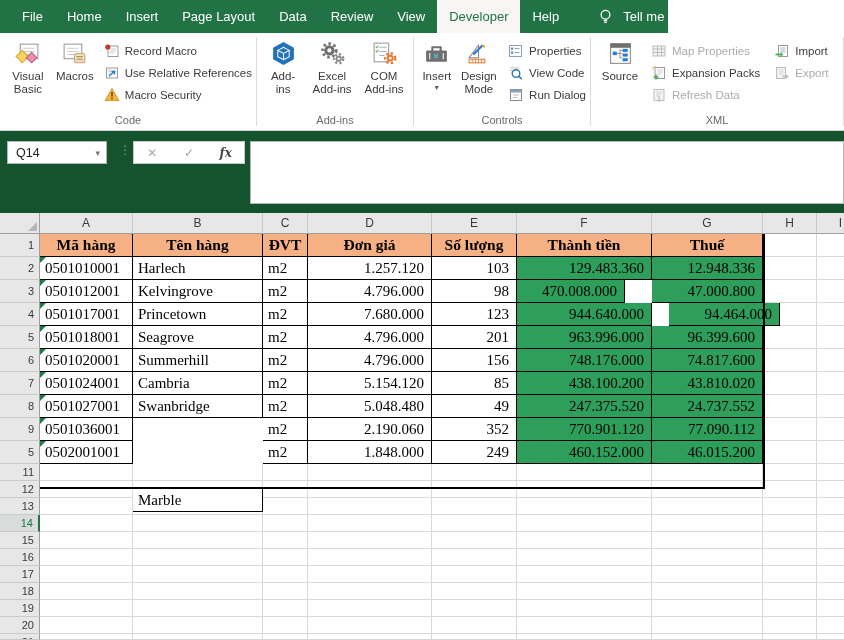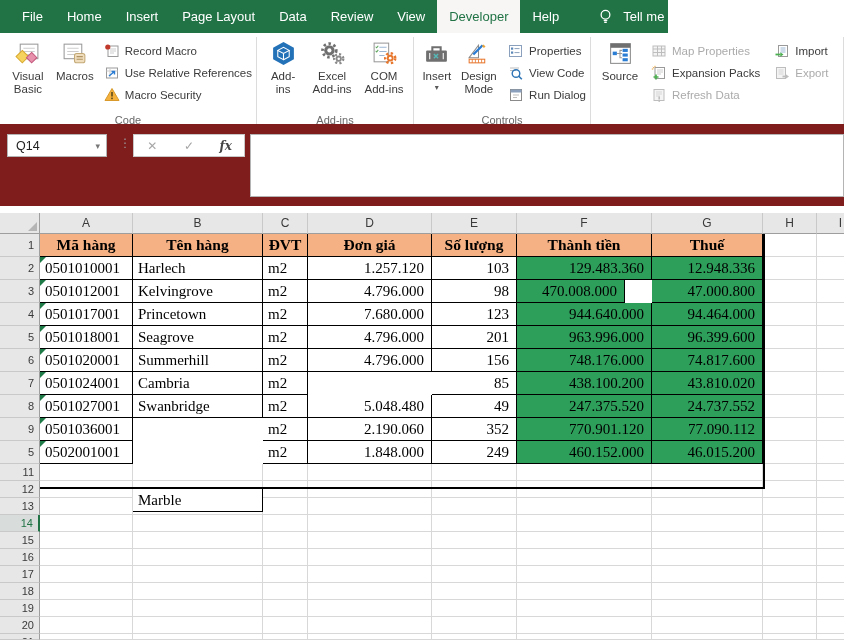--- a/index.html
+++ b/index.html
@@ -26,21 +26,21 @@
   .biglabel{font-size:11.5px;line-height:13px;color:#3b3b3b;text-align:center;white-space:pre-line;margin-top:3px;}
   .caret{font-size:8px;color:#5a5a5a;line-height:7px;margin-top:1px;}
   .smallstack{display:flex;flex-direction:column;gap:6px;padding:5px 0 0 6px;}
   .smallbtn{display:flex;align-items:center;gap:5px;font-size:11.5px;color:#3b3b3b;height:16px;white-space:nowrap;cursor:default;}
   .smallbtn.disabled{color:#ababab;}
   .g-code{width:256px;} .g-addins{width:156px;} .g-controls{width:176px;} .g-xml{flex:1;}
   .g-code .rg-content{justify-content:flex-start;}
   svg{display:block;}
 
   
-  .fbar{position:absolute;left:0;top:124px;width:844px;height:82px;background:#7f1d1d;}
+  .fbar{position:absolute;left:0;top:131px;width:844px;height:82px;background:#14532d;}
   .namebox{position:absolute;left:7px;top:10px;width:100px;height:23px;background:#fff;border:1px solid #b4b4b4;
            display:flex;align-items:center;font-size:12.5px;color:#222;padding-left:8px;}
   .namebox .nb-caret{margin-left:auto;padding-right:6px;color:#777;font-size:9px;}
   .dots{position:absolute;left:119px;top:12px;color:#9a9a9a;font-size:12px;}
   .fbtns{position:absolute;left:133px;top:10px;width:112px;height:23px;background:#fff;border:1px solid #c8c8c8;
          display:flex;align-items:center;}
   .fbtn{width:37px;text-align:center;font-size:12px;color:#a6a6a6;}
   .fbtn.fx{color:#444;font-family:"DejaVu Serif",serif;font-style:italic;font-weight:bold;}
   .finput{position:absolute;left:250px;top:10px;width:594px;height:63px;background:#fff;border:1px solid #b4b4b4;}
 
@@ -302,20 +302,21 @@
             <svg width="16" height="16" viewBox="0 0 16 16">
               <rect x="2.5" y="2.5" width="9" height="11" fill="#f4f4f4" stroke="#bdbdbd"></rect>
               <path d="M4.5 5h5M4.5 7h5M4.5 9h5" stroke="#d6d6d6" fill="none"></path>
               <path d="M8.5 11.5h3.5" stroke="#bdbdbd" stroke-width="1.8" fill="none"></path>
               <path d="M15 11.5l-3.2-2.3v4.6z" fill="#bdbdbd"></path>
             </svg>
             <span>Export</span>
           </div>
         </div>
       </div>
+      <div class="rg-label">XML</div>
     </div>
     <div class="vsep"></div>
   </div>
 
   <div class="fbar">
     <div class="namebox">
       <span>Q14</span>
       <span class="nb-caret">▾</span>
     </div>
     <div class="dots">⋮</div>
@@ -467,38 +468,39 @@
       <div class="dcell ar" style="left: 308px; top: 67px; width: 124px; height: 23px;">4.796.000</div>
       <div class="dcell ar" style="left: 432px; top: 67px; width: 85px; height: 23px;">98</div>
       <div class="dcell ar money" style="left: 517px; top: 67px; width: 108px; height: 23px;">470.008.000</div>
       <div class="dcell ar money" style="left: 652px; top: 67px; width: 111px; height: 23px;">47.000.800</div>
       <div class="dcell al" style="left: 40px; top: 90px; width: 93px; height: 23px;">0501017001<span class="err-tri"></span></div>
       <div class="dcell al" style="left: 133px; top: 90px; width: 130px; height: 23px;">Princetown</div>
       <div class="dcell al" style="left: 263px; top: 90px; width: 45px; height: 23px;">m2</div>
       <div class="dcell ar" style="left: 308px; top: 90px; width: 124px; height: 23px;">7.680.000</div>
       <div class="dcell ar" style="left: 432px; top: 90px; width: 85px; height: 23px;">123</div>
       <div class="dcell ar money" style="left: 517px; top: 90px; width: 135px; height: 23px;">944.640.000</div>
-      <div class="dcell ar money" style="left: 652px; top: 90px; width: 111px; height: 23px;">94.464.000</div>
+      <div class="dcell ar money" style="left: 669px; top: 90px; width: 111px; height: 23px;">94.464.000</div>
       <div class="dcell al" style="left: 40px; top: 113px; width: 93px; height: 23px;">0501018001<span class="err-tri"></span></div>
       <div class="dcell al" style="left: 133px; top: 113px; width: 130px; height: 23px;">Seagrove</div>
       <div class="dcell al" style="left: 263px; top: 113px; width: 45px; height: 23px;">m2</div>
       <div class="dcell ar" style="left: 308px; top: 113px; width: 124px; height: 23px;">4.796.000</div>
       <div class="dcell ar" style="left: 432px; top: 113px; width: 85px; height: 23px;">201</div>
       <div class="dcell ar money" style="left: 517px; top: 113px; width: 135px; height: 23px;">963.996.000</div>
       <div class="dcell ar money" style="left: 652px; top: 113px; width: 111px; height: 23px;">96.399.600</div>
       <div class="dcell al" style="left: 40px; top: 136px; width: 93px; height: 23px;">0501020001<span class="err-tri"></span></div>
       <div class="dcell al" style="left: 133px; top: 136px; width: 130px; height: 23px;">Summerhill</div>
       <div class="dcell al" style="left: 263px; top: 136px; width: 45px; height: 23px;">m2</div>
       <div class="dcell ar" style="left: 308px; top: 136px; width: 124px; height: 23px;">4.796.000</div>
       <div class="dcell ar" style="left: 432px; top: 136px; width: 85px; height: 23px;">156</div>
       <div class="dcell ar money" style="left: 517px; top: 136px; width: 135px; height: 23px;">748.176.000</div>
       <div class="dcell ar money" style="left: 652px; top: 136px; width: 111px; height: 23px;">74.817.600</div>
       <div class="dcell al" style="left: 40px; top: 159px; width: 93px; height: 23px;">0501024001<span class="err-tri"></span></div>
       <div class="dcell al" style="left: 133px; top: 159px; width: 130px; height: 23px;">Cambria</div>
       <div class="dcell al" style="left: 263px; top: 159px; width: 45px; height: 23px;">m2</div>
+      <div class="dcell ar" style="left: 308px; top: 159px; width: 124px; height: 23px;">5.154.120</div>
       <div class="dcell ar" style="left: 432px; top: 159px; width: 85px; height: 23px;">85</div>
       <div class="dcell ar money" style="left: 517px; top: 159px; width: 135px; height: 23px;">438.100.200</div>
       <div class="dcell ar money" style="left: 652px; top: 159px; width: 111px; height: 23px;">43.810.020</div>
       <div class="dcell al" style="left: 40px; top: 182px; width: 93px; height: 23px;">0501027001<span class="err-tri"></span></div>
       <div class="dcell al" style="left: 133px; top: 182px; width: 130px; height: 23px;">Swanbridge</div>
       <div class="dcell al" style="left: 263px; top: 182px; width: 45px; height: 23px;">m2</div>
       <div class="dcell ar" style="left: 308px; top: 182px; width: 124px; height: 23px;">5.048.480</div>
       <div class="dcell ar" style="left: 432px; top: 182px; width: 85px; height: 23px;">49</div>
       <div class="dcell ar money" style="left: 517px; top: 182px; width: 135px; height: 23px;">247.375.520</div>
       <div class="dcell ar money" style="left: 652px; top: 182px; width: 111px; height: 23px;">24.737.552</div>

